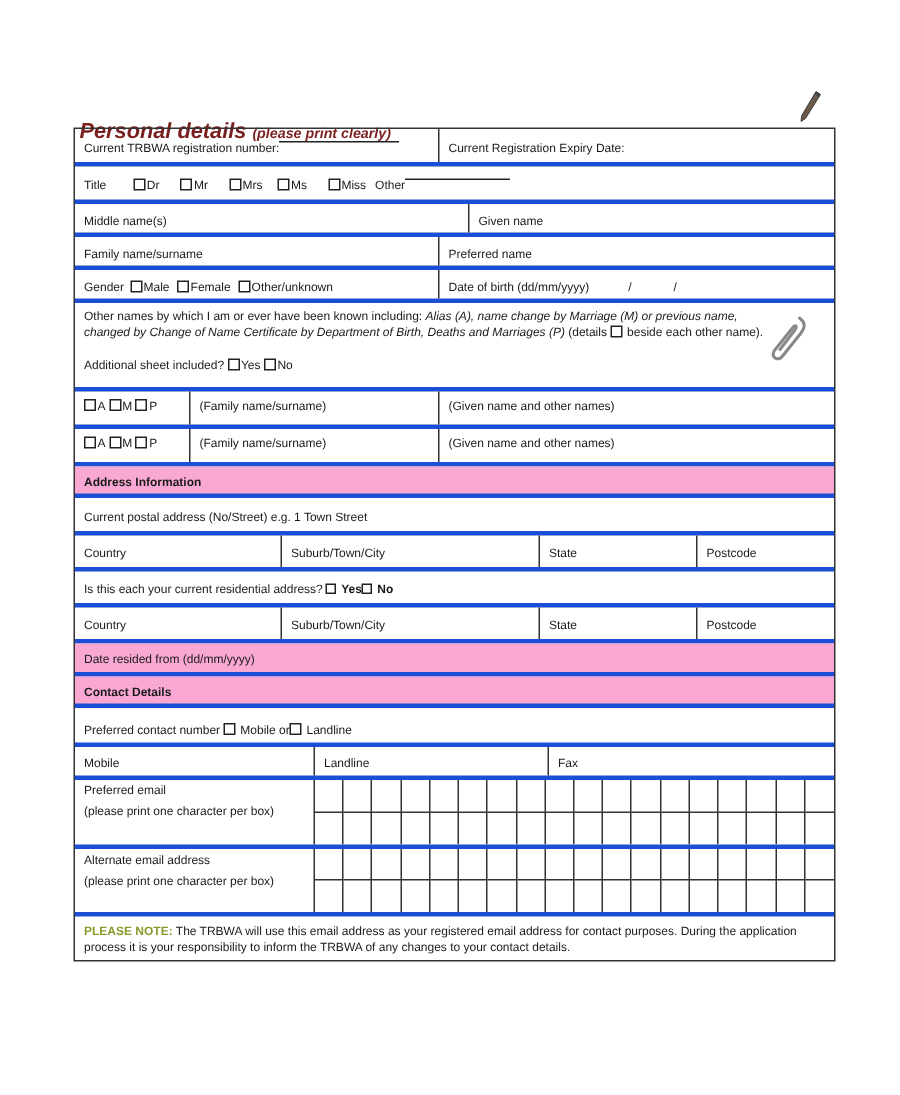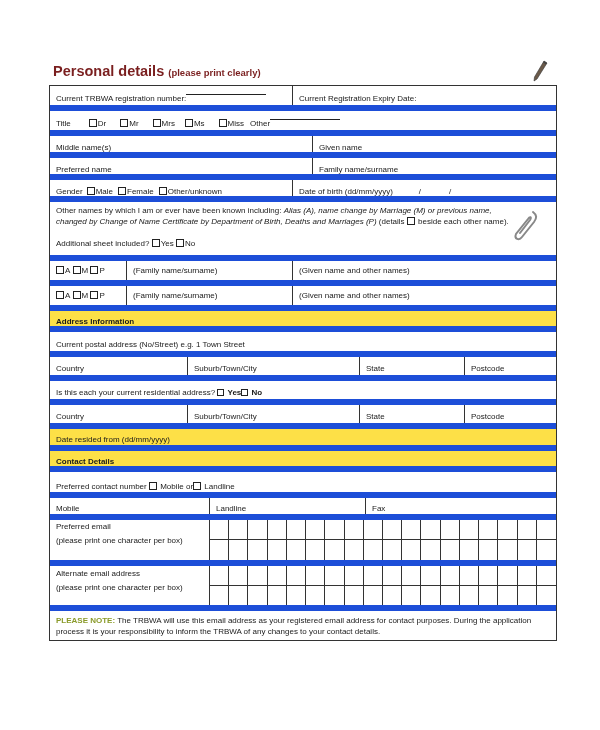--- a/index.html
+++ b/index.html
@@ -1,33 +1,34 @@
 <!DOCTYPE html>
 <html><head>
 <meta charset="utf-8">
 <style>
   html, body { margin: 0; padding: 0; }
   body {
     width: 600px; height: 730px; background: #ffffff; position: relative; overflow: hidden;
     font-family: "Liberation Sans", "DejaVu Sans", sans-serif; color: #1a1a1a;
   }
   .title {
-    position: absolute; left: 53px; top: 63px; font-size: 14.5px; font-weight: bold; color: #7a1f1f;
+    position: absolute; left: 53px; top: 80px; font-size: 14.5px; font-weight: bold; color: #7a1f1f;
     white-space: nowrap;
+    font-style: italic;
   }
   .title .sub { font-size: 9.5px; font-weight: bold; color: #7a1f1f; }
   .pen-icon { position: absolute; left: 532px; top: 60px; width: 16px; height: 22px; }
   .clip-icon { position: absolute; left: 511px; top: 209px; width: 30px; height: 34px; }
 
   .form { position: absolute; left: 49px; top: 85px; width: 508px; border: 1.3px solid #333; box-sizing: border-box; }
-  .row { display: flex; border-bottom: 6px solid #1d4ed8; box-sizing: border-box; font-size: 8px; }
+  .row { display: flex; border-bottom: 3px solid #1d4ed8; box-sizing: border-box; font-size: 8px; }
   .row:last-child { border-bottom: none; }
   .cell { box-sizing: border-box; padding: 5px 6px; border-right: 1px solid #333; display: flex; align-items: flex-start; white-space: nowrap; overflow: hidden; }
   .cell:last-child { border-right: none; }
-  .grey { background: #fde047; }
+  .grey { background: #f9a8d4; }
   .bold { font-weight: bold; }
   .cb { display: inline-block; width: 6px; height: 6px; border: 1px solid #222; margin: 0 1px 0 0; vertical-align: -1px; }
   .cb.thick { border-width: 1.6px; width: 5px; height: 5px; }
   .gap { display: inline-block; width: 10px; }
   .blank-line { display: inline-block; border-bottom: 1px solid #222; vertical-align: -2px; }
   .multi { white-space: normal; line-height: 11px; padding: 3px 6px; display: block; }
   .it { font-style: italic; }
   .note-label { color: #8a9a2a; font-weight: bold; text-align: right; }
   .boxgrid { display: grid; grid-template-columns: repeat(18, 1fr); grid-template-rows: 1fr 1fr; width: 348px; height: 100%; }
   .boxgrid div { border-right: 1px solid #333; border-bottom: 1px solid #333; box-sizing: border-box; }
@@ -85,25 +86,25 @@
   <div class="row" style="height:22px">
     <div class="cell" style="flex:1;padding-top:7px">
         <span>Middle name(s)</span>
       </div>
     <div class="cell" style="width:243px;padding-top:7px">
         <span>Given name</span>
       </div>
   </div>
 
   <div class="row" style="height:22px">
-    <div class="cell" style="flex:1;padding-top:7px">
-        <span>Preferred name</span>
-      </div>
     <div class="cell" style="width:243px;padding-top:7px">
         <span>Family name/surname</span>
+      </div>
+    <div class="cell" style="flex:1;padding-top:7px">
+        <span>Preferred name</span>
       </div>
   </div>
 
   <div class="row" style="height:22px">
     <div class="cell" style="width:243px;padding-top:7px">
       <span>Gender</span>
         <span class="gap" style="width:4px"></span>
       <span><span class="cb"></span><span>Male</span></span>
         <span class="gap" style="width:5px"></span>
       <span><span class="cb"></span><span>Female</span></span>

